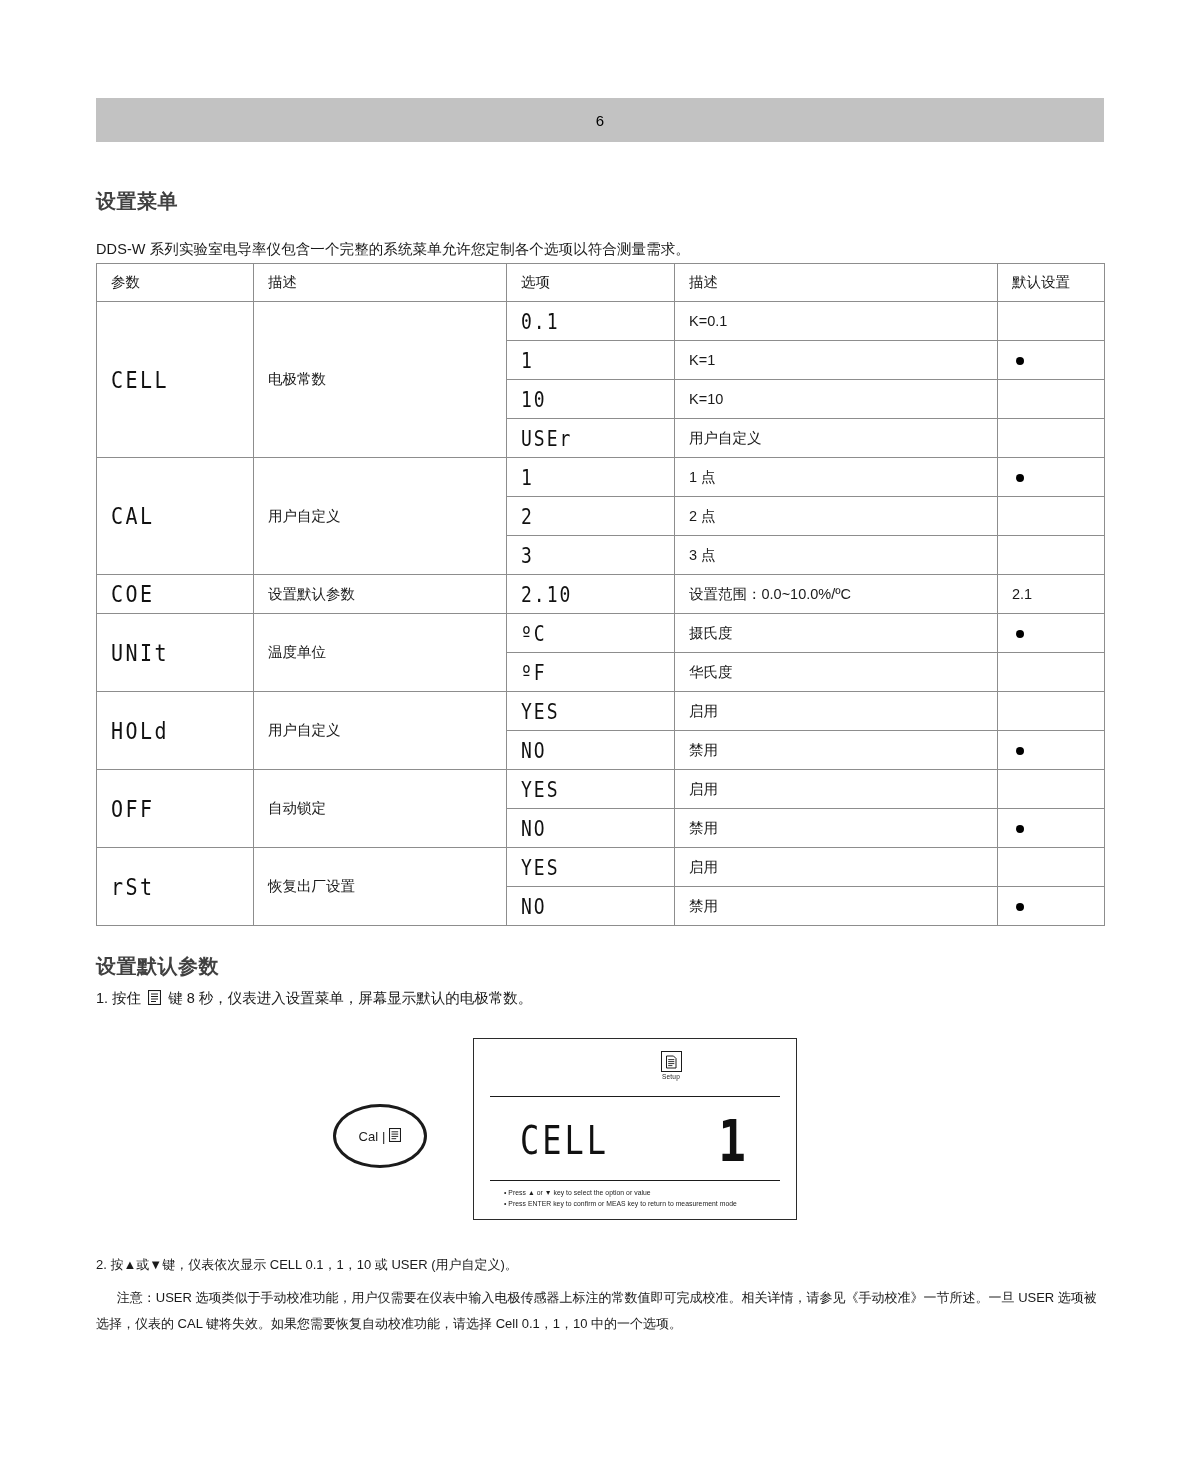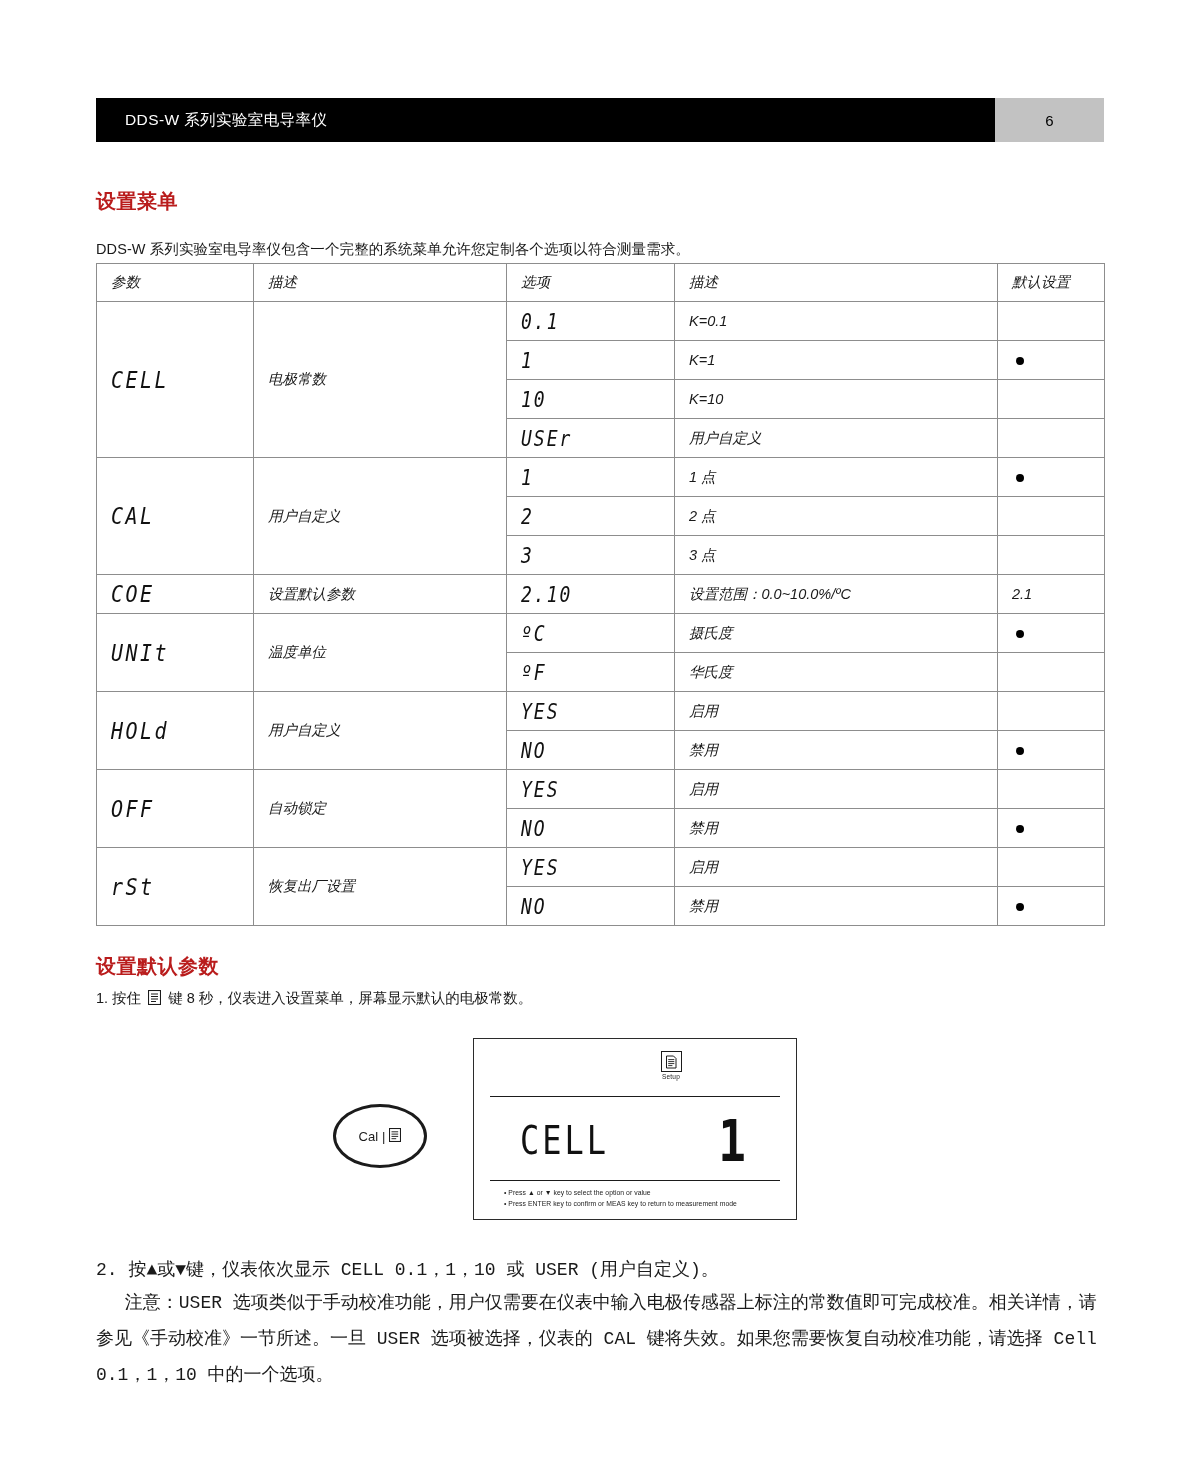--- a/index.html
+++ b/index.html
@@ -42,37 +42,36 @@
     color: #000;
     font-size: 15px;
   }
 
   
   .h2 {
     position: absolute;
     left: 96px;
     font-size: 20px;
     font-weight: bold;
-    color: #b91c1c;
+    color: #404040;
     letter-spacing: 0.5px;
   }
   .intro {
     position: absolute;
     left: 96px;
     font-size: 14.5px;
     color: #1a1a1a;
     letter-spacing: 0.1px;
   }
 
   
   .tbl-wrap {
     position: absolute;
     left: 96px; top: 263px;
     width: 1008px;
-    font-style: italic;
   }
   table.menu {
     border-collapse: collapse;
     width: 1008px;
     table-layout: fixed;
     font-size: 14.5px;
     color: #1a1a1a;
   }
   table.menu td, table.menu th {
     border: 1px solid #8d8d8d;
@@ -222,34 +221,30 @@
     font-size: 6.8px;
     line-height: 1.65;
     color: #1b1b1b;
     letter-spacing: 0.05px;
   }
 
   .para {
     position: absolute;
     left: 96px;
     width: 1008px;
-    font-size: 18px;
+    font-size: 13px;
     line-height: 2.0;
     color: #1a1a1a;
-    font-family: Liberation Mono, monospace;
   }
   .para-indent { text-indent: 1.6em; }
 </style>
 </head>
 <body>
 
 <div class="header">
-  <div class="header-black">
-    <span class="header-title">DDS-W 系列实验室电导率仪</span>
-  </div>
   <div class="header-page">
     <span>6</span>
   </div>
 </div>
 
 <div class="h2" style="top:188px;">设置菜单</div>
 <div class="intro" style="top:240px;">DDS-W 系列实验室电导率仪包含一个完整的系统菜单允许您定制各个选项以符合测量需求。</div>
 
 <div class="tbl-wrap">
   <table class="menu">

